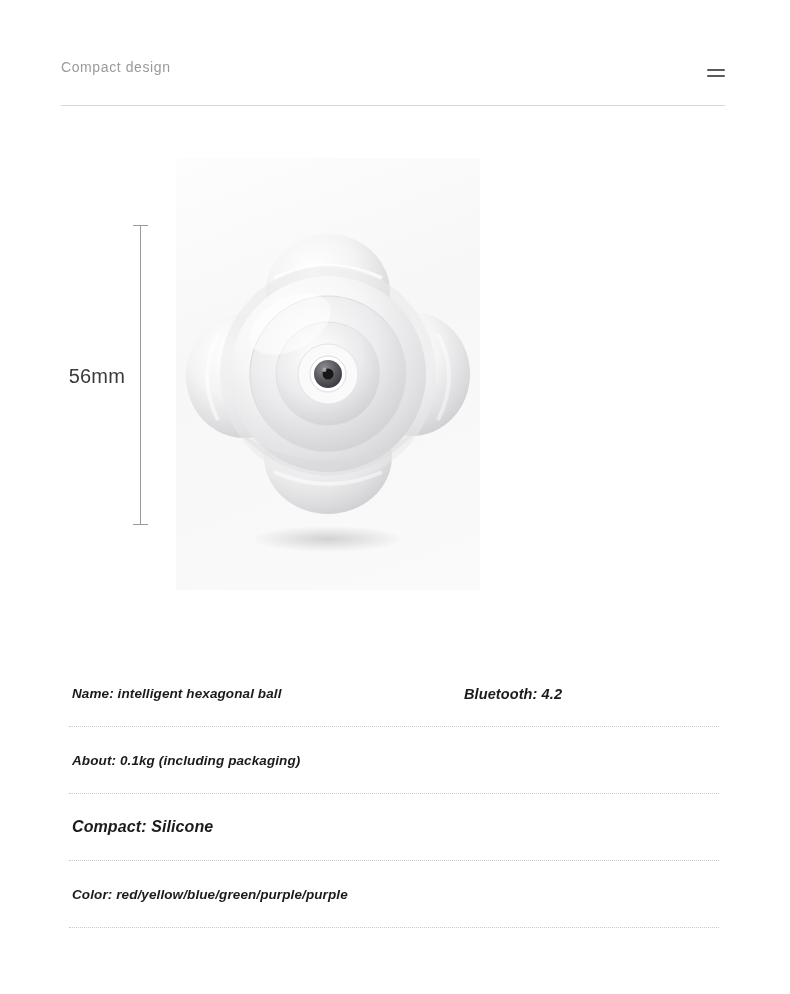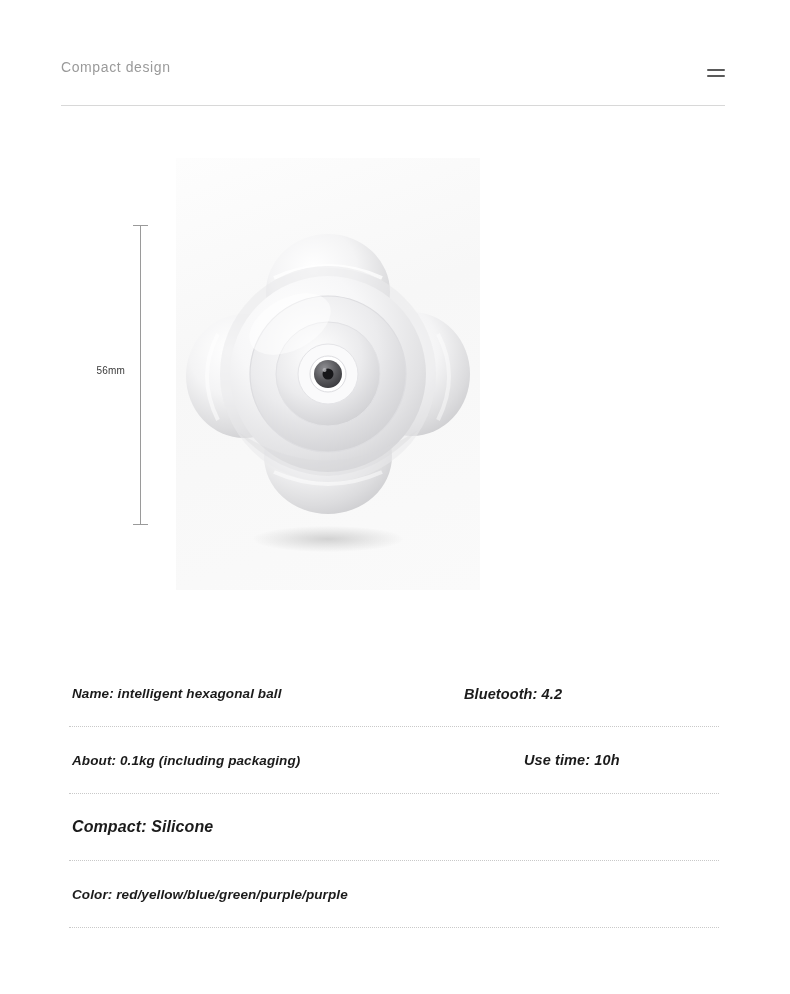--- a/index.html
+++ b/index.html
@@ -126,21 +126,21 @@
     background: #9a9a9a;
   }
   .dim-cap.top { top: 0; }
   .dim-cap.bottom { top: 299px; }
   .dim-label {
     position: absolute;
     left: -103px;
     top: 140px;
     width: 110px;
     text-align: right;
-    font-size: 10px;
+    font-size: 20px;
     color: #3a3a3a;
     letter-spacing: 0.2px;
   }
 
   
   .specs {
     position: absolute;
     left: 69px;
     top: 660px;
     width: 650px;
@@ -260,21 +260,20 @@
   </div>
 </div>
 
 <div class="specs">
   <div class="spec-row r1">
     <div class="spec-cell left">Name: intelligent hexagonal ball</div>
     <div class="spec-cell right r1">Bluetooth: 4.2</div>
   </div>
   <div class="spec-row r2">
     <div class="spec-cell left">About: 0.1kg (including packaging)</div>
-    <div class="spec-cell right r2">Use time: 10h</div>
   </div>
   <div class="spec-row tall r3">
     <div class="spec-cell left">Compact: Silicone</div>
     <div class="spec-cell right"></div>
   </div>
   <div class="spec-row r4">
     <div class="spec-cell left">Color: red/yellow/blue/green/purple/purple</div>
     <div class="spec-cell right"></div>
   </div>
 </div>

